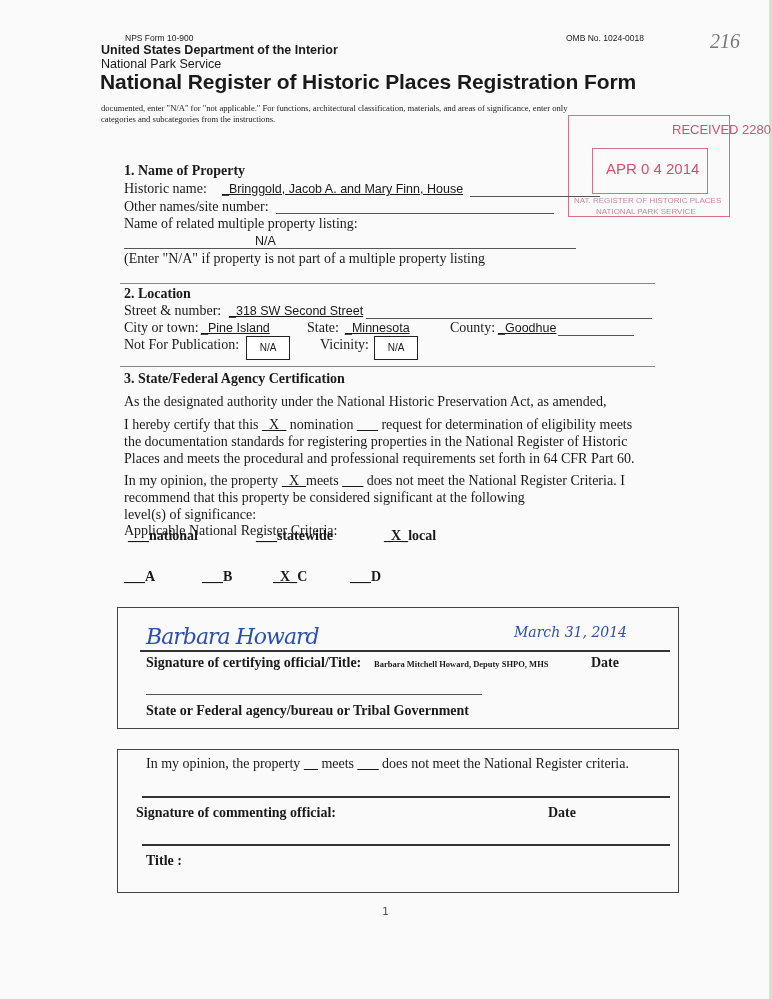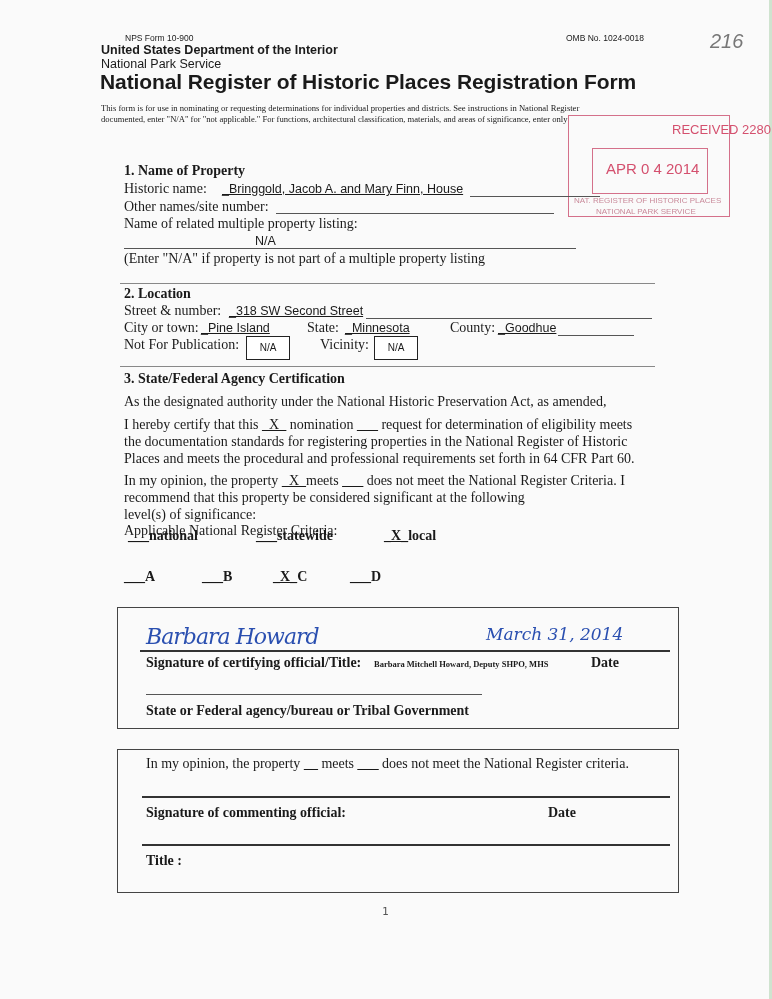--- a/index.html
+++ b/index.html
@@ -19,28 +19,28 @@
   .sig { position:absolute; color:#2a4fb0; font-family:"DejaVu Serif", serif; font-style:italic; }
 </style>
 </head>
 <body>
 
 <div class="page">
   <div class="edge-right"></div>
 
   <div class="abs sans" style="left:101px; top:33px; font-size:8.5px;padding-left:24px;">NPS Form 10-900</div>
   <div class="abs sans" style="left:566px; top:33px; font-size:8.5px;">OMB No. 1024-0018</div>
-  <div class="abs" style="left:710px; top:30px; font-size:20px; color:#777; font-family:Liberation Sans, sans-serif; font-style:italic;">216</div>
+  <div class="abs" style="left:710px; top:30px; font-size:20px; color:#777; font-family:Liberation Serif, serif; font-style:italic;">216</div>
   <div class="abs sans bold" style="left:101px; top:43px; font-size:12.5px;">United States Department of the Interior</div>
   <div class="abs sans" style="left:101px; top:57px; font-size:12.5px;">National Park Service</div>
   <div class="abs sans bold" style="left:100px; top:70px; font-size:21px; letter-spacing:-0.1px;">National Register of Historic Places Registration Form</div>
 
   <div class="abs" style="left:101px; top:103px; font-size:8.6px; line-height:11px;">
-    <div>This form is for use in nominating or requesting determinations for individual properties and districts.  See instructions in National Register</div>
     <div>documented, enter "N/A" for "not applicable."  For functions, architectural classification, materials, and areas of significance, enter only</div>
+    <div>categories and subcategories from the instructions.</div>
   </div>
 
   <div class="stamp-box" style="left:568px; top:115px; width:160px; height:100px;"></div>
   <div class="stamp-box" style="left:592px; top:148px; width:114px; height:44px;"></div>
   <div class="stamp" style="left:672px; top:122px; font-size:13px;">RECEIVED 2280</div>
   <div class="stamp" style="left:606px; top:160px; font-size:15px;">APR 0 4 2014</div>
   <div class="stamp" style="left:574px; top:196px; font-size:8px; color:#c98a9a;">NAT. REGISTER OF HISTORIC PLACES</div>
   <div class="stamp" style="left:596px; top:207px; font-size:8px; color:#c98a9a;">NATIONAL PARK SERVICE</div>
 
   <div class="abs bold" style="left:124px; top:163px; font-size:14px;">1.   Name of Property</div>
@@ -92,30 +92,30 @@
   <div class="abs bold" style="left:384px; top:528px; font-size:14px;"><u>_X_</u><span>local</span></div>
   <div class="abs" style="left:124px; top:515px; font-size:14px;margin-top:8px;">Applicable National Register Criteria:</div>
 
   <div class="abs bold" style="left:124px; top:569px; font-size:14px;"><u>___</u><span>A</span></div>
   <div class="abs bold" style="left:202px; top:569px; font-size:14px;"><u>___</u><span>B</span></div>
   <div class="abs bold" style="left:273px; top:569px; font-size:14px;"><u>_X_</u><span>C</span></div>
   <div class="abs bold" style="left:350px; top:569px; font-size:14px;"><u>___</u><span>D</span></div>
 
   <div class="box" style="left:117px; top:607px; width:560px; height:120px;"></div>
   <div class="sig" style="left:146px; top:624px; font-size:22px; letter-spacing:-1px;">Barbara Howard</div>
-  <div class="sig" style="left:486px; top:624px; font-size:17px;">March 31, 2014</div>
+  <div class="sig" style="left:514px; top:624px; font-size:14px;">March 31, 2014</div>
   <div class="hr thick" style="left:140px; top:650px; width:530px;"></div>
   <div class="abs bold" style="left:146px; top:655px; font-size:14px;">Signature of certifying official/Title:</div>
   <div class="abs bold" style="left:374px; top:659px; font-size:8.5px;">Barbara Mitchell Howard, Deputy SHPO, MHS</div>
   <div class="abs bold" style="left:591px; top:655px; font-size:14px;">Date</div>
   <div class="hr" style="left:146px; top:694px; width:336px;"></div>
   <div class="abs bold" style="left:146px; top:703px; font-size:14px;">State or Federal agency/bureau or Tribal Government</div>
 
   <div class="box" style="left:117px; top:749px; width:560px; height:142px;"></div>
   <div class="abs" style="left:146px; top:756px; font-size:14px;"><span>In my opinion, the property  </span><u>__</u><span> meets </span><u>___</u><span> does not meet the National Register criteria.</span></div>
   <div class="hr thick" style="left:142px; top:796px; width:528px;"></div>
-  <div class="abs bold" style="left:146px; top:805px; font-size:14px;text-align:center;">Signature of commenting official:</div>
+  <div class="abs bold" style="left:136px; top:805px; font-size:14px;text-align:center;">Signature of commenting official:</div>
   <div class="abs bold" style="left:548px; top:805px; font-size:14px;">Date</div>
   <div class="hr thick" style="left:142px; top:844px; width:528px;"></div>
   <div class="abs bold" style="left:146px; top:853px; font-size:14px;">Title :</div>
 
   <div class="abs" style="left:382px; top:905px; font-size:11px; color:#555; font-family:'DejaVu Sans Mono', monospace;">1</div>
 </div>
 
 </body></html>

